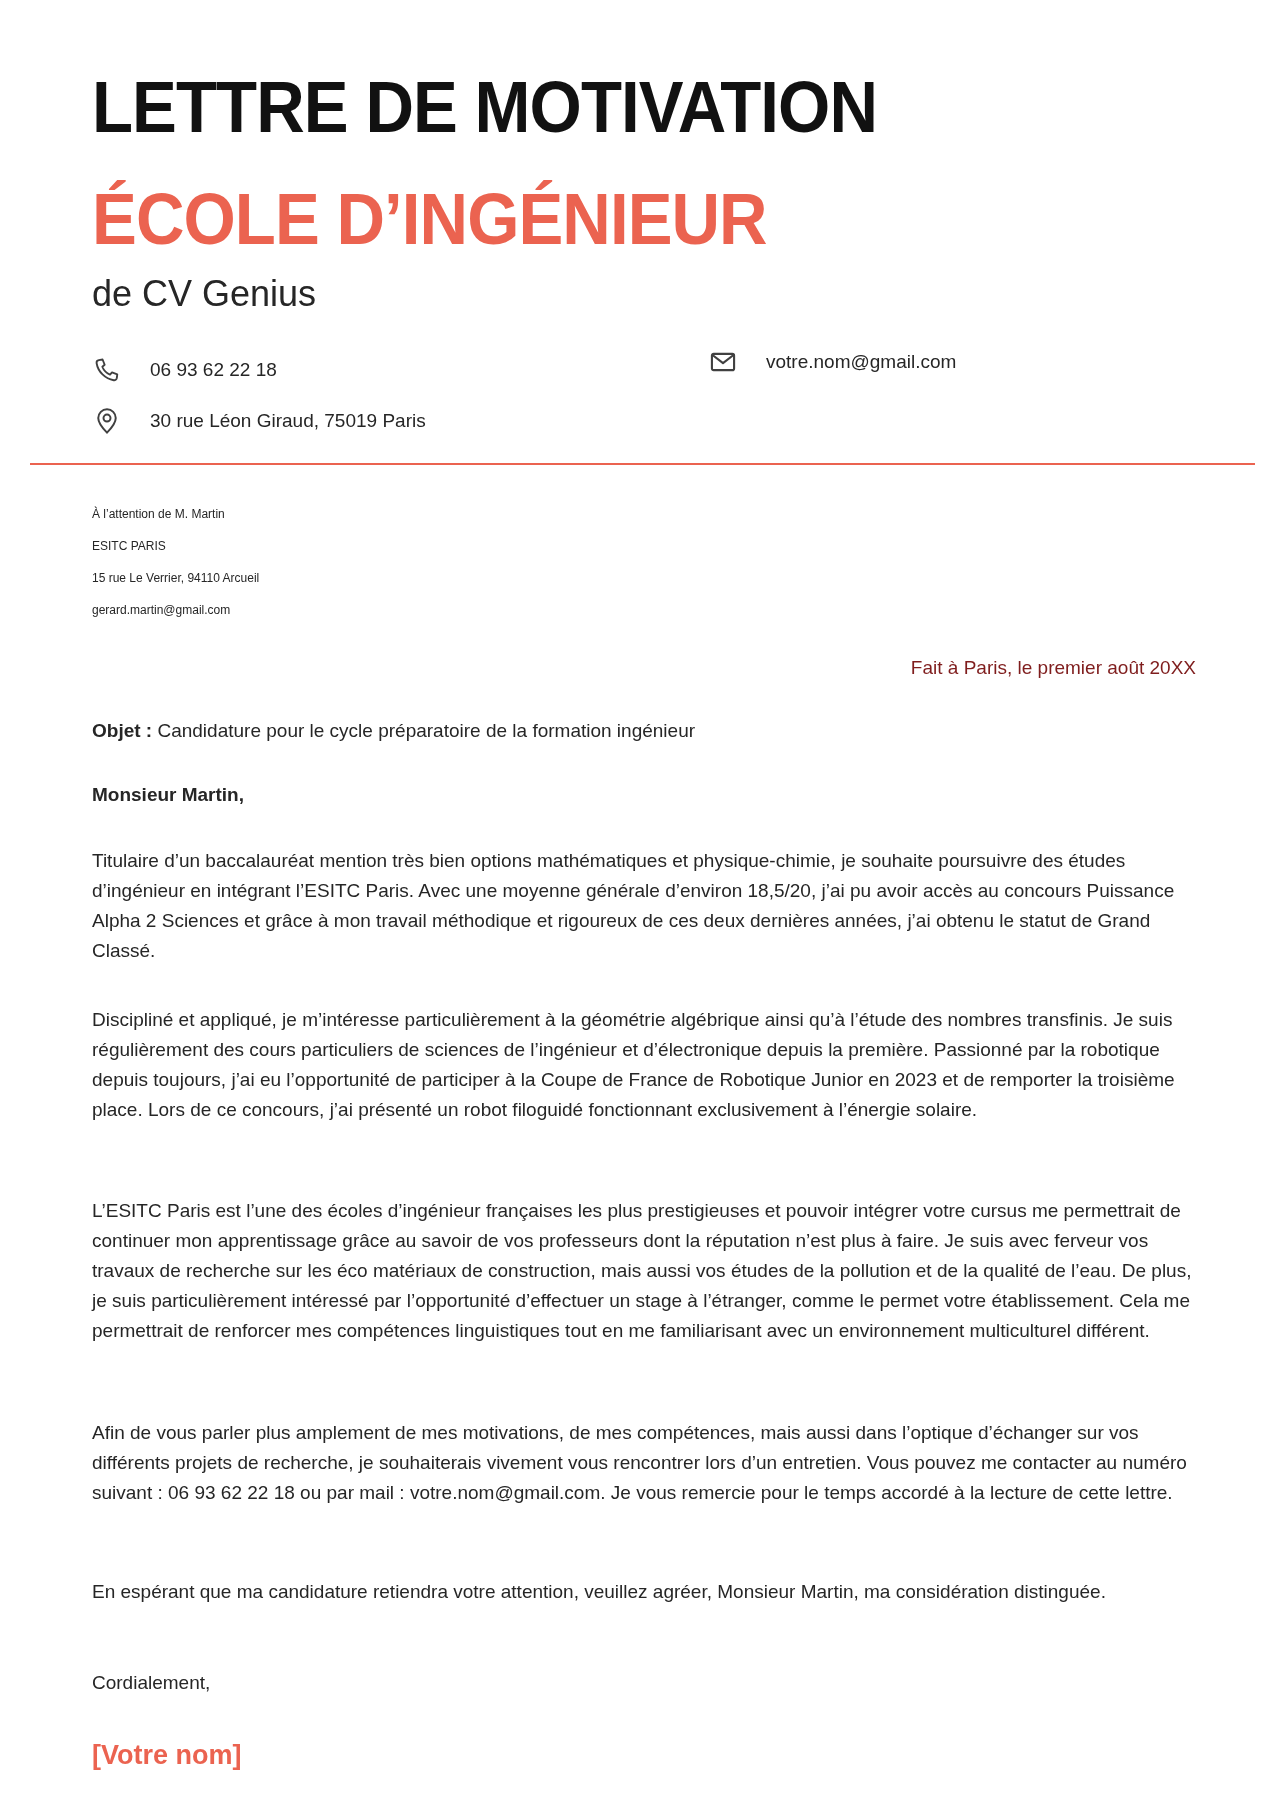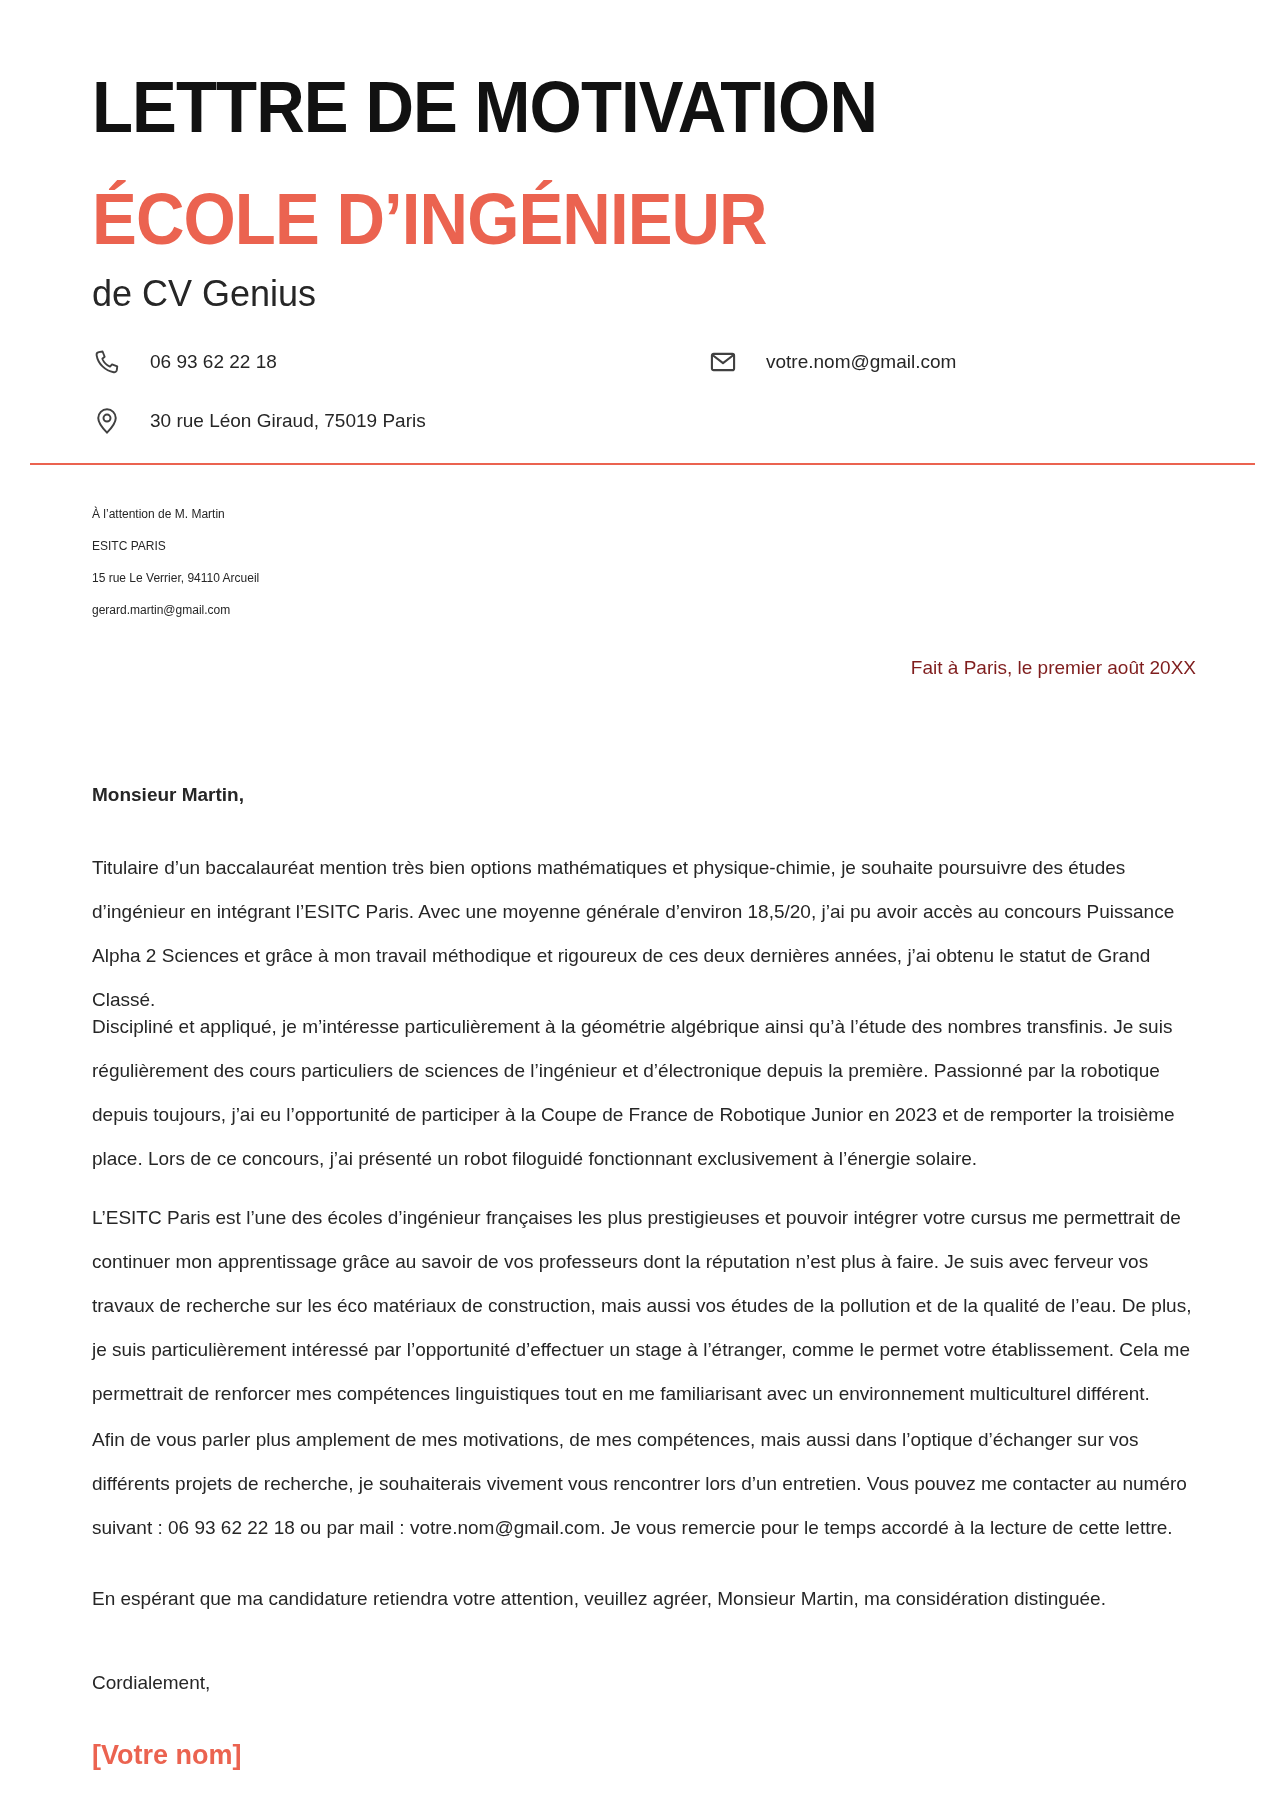--- a/index.html
+++ b/index.html
@@ -28,21 +28,21 @@
       position: absolute; left: 92px; top: 276px;
       font-size: 36px; color: #262626; line-height: 1;
     }
 
     .contact-row {
       position: absolute; display: flex; align-items: center;
       font-size: 19px; color: #262626;
     }
     .contact-row .icon { width: 30px; height: 30px; display: inline-flex; align-items: center; justify-content: center; }
     .contact-row .icon svg { width: 28px; height: 28px; }
-    .c-phone { left: 92px; top: 347px; align-items: center; }
+    .c-phone { left: 92px; top: 355px; align-items: center; }
     .c-phone .text { margin-left: 28px; }
     .c-email { left: 708px; top: 347px; text-align: center; }
     .c-email .text { margin-left: 28px; }
     .c-address { left: 92px; top: 406px; }
     .c-address .text { margin-left: 28px; }
 
     .divider {
       position: absolute; left: 30px; top: 463px;
       width: 1225px; height: 2px;
     }
@@ -63,21 +63,21 @@
     }
     .subject b { font-weight: bold; }
 
     .salutation {
       position: absolute; left: 92px; top: 784px;
       font-size: 19px; font-weight: bold; color: #262626;
     }
 
     .paragraph {
       position: absolute; left: 92px; width: 1110px;
-      font-size: 19px; line-height: 44px; color: #262626;
+      font-size: 19px; line-height: 30px; color: #262626;
     }
     .p1 { top: 846px; }
     .p2 { top: 1005px; }
     .p3 { top: 1196px; }
     .p4 { top: 1418px; }
     .p5 { top: 1577px; }
 
     .closing {
       position: absolute; left: 92px; top: 1672px;
       font-size: 19px; color: #262626;
@@ -130,20 +130,23 @@
 
   <div class="recipient">
     <div>À l’attention de M. Martin</div>
     <div>ESITC PARIS</div>
     <div>15 rue Le Verrier, 94110 Arcueil</div>
     <div>gerard.martin@gmail.com</div>
   </div>
 
   <div class="date">Fait à Paris, le premier août 20XX</div>
 
+  <div class="subject">
+    <b>Objet :</b><span> Candidature pour le cycle préparatoire de la formation ingénieur</span>
+  </div>
 
   <div class="salutation">Monsieur Martin,</div>
 
   <p class="paragraph p1">Titulaire d’un baccalauréat mention très bien options mathématiques et physique-chimie, je souhaite poursuivre des études d’ingénieur en intégrant l’ESITC Paris. Avec une moyenne générale d’environ 18,5/20, j’ai pu avoir accès au concours Puissance Alpha 2 Sciences et grâce à mon travail méthodique et rigoureux de ces deux dernières années, j’ai obtenu le statut de Grand Classé.</p>
   <p class="paragraph p2">Discipliné et appliqué, je m’intéresse particulièrement à la géométrie algébrique ainsi qu’à l’étude des nombres transfinis. Je suis régulièrement des cours particuliers de sciences de l’ingénieur et d’électronique depuis la première. Passionné par la robotique depuis toujours, j’ai eu l’opportunité de participer à la Coupe de France de Robotique Junior en 2023 et de remporter la troisième place. Lors de ce concours, j’ai présenté un robot filoguidé fonctionnant exclusivement à l’énergie solaire.</p>
   <p class="paragraph p3">L’ESITC Paris est l’une des écoles d’ingénieur françaises les plus prestigieuses et pouvoir intégrer votre cursus me permettrait de continuer mon apprentissage grâce au savoir de vos professeurs dont la réputation n’est plus à faire. Je suis avec ferveur vos travaux de recherche sur les éco matériaux de construction, mais aussi vos études de la pollution et de la qualité de l’eau. De plus, je suis particulièrement intéressé par l’opportunité d’effectuer un stage à l’étranger, comme le permet votre établissement. Cela me permettrait de renforcer mes compétences linguistiques tout en me familiarisant avec un environnement multiculturel différent.</p>
   <p class="paragraph p4">Afin de vous parler plus amplement de mes motivations, de mes compétences, mais aussi dans l’optique d’échanger sur vos différents projets de recherche, je souhaiterais vivement vous rencontrer lors d’un entretien. Vous pouvez me contacter au numéro suivant : 06 93 62 22 18 ou par mail : votre.nom@gmail.com. Je vous remercie pour le temps accordé à la lecture de cette lettre.</p>
   <p class="paragraph p5">En espérant que ma candidature retiendra votre attention, veuillez agréer, Monsieur Martin, ma considération distinguée.</p>
 
   <div class="closing">Cordialement,</div>

